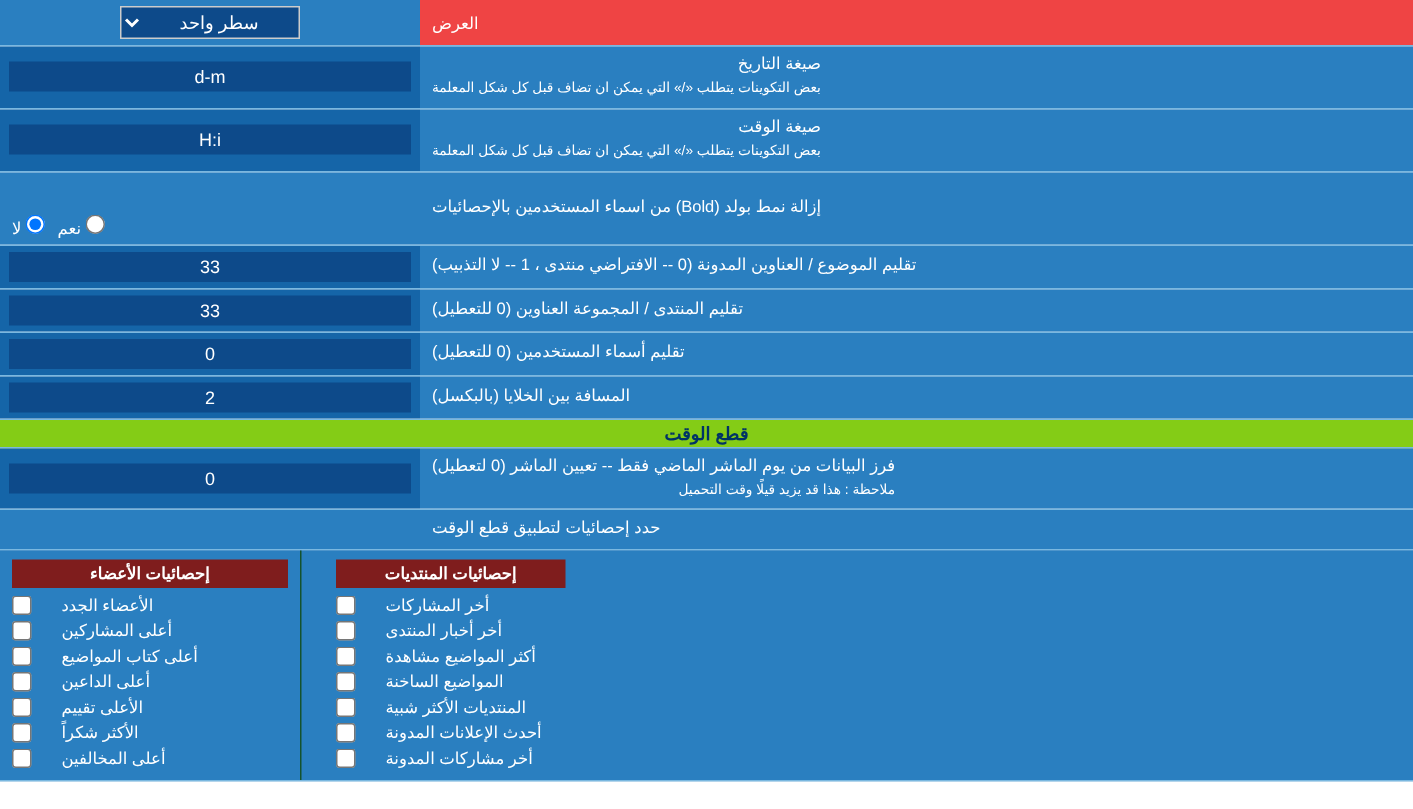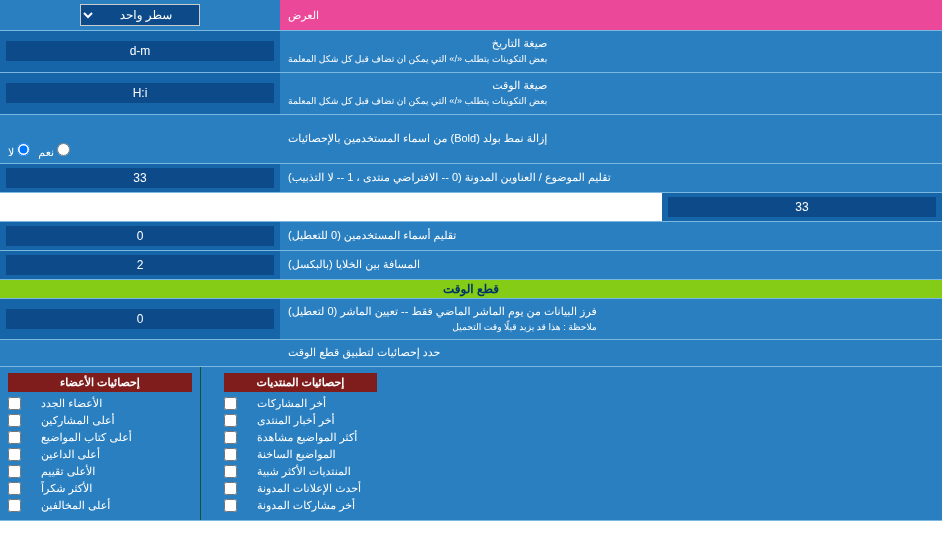--- a/index.html
+++ b/index.html
@@ -77,21 +77,21 @@
       width: 120px;
       text-align: center;
     }
     .top-row {
       display: flex;
       width: 100%;
       border-bottom: 1px solid #7ab8e0;
     }
     .top-label {
       flex: 1;
-      background: #ec4899;
+      background: #ef4444;
       color: #fff;
       padding: 5px 8px;
       text-align: right;
       font-size: 11px;
       display: flex;
       align-items: center;
       justify-content: flex-end;
     }
     .top-dropdown {
       width: 280px;
@@ -172,20 +172,23 @@
 <div class="row">
   <div class="label-cell">
     <span>تقليم الموضوع / العناوين المدونة (0 -- الافتراضي منتدى ، 1 -- لا التذبيب)</span>
   </div>
   <div class="input-cell">
     <input class="input-field" type="text" value="33" style="">
   </div>
 </div>
 
 <div class="row">
+  <div class="label-cell">
+    <span>تقليم المنتدى / المجموعة العناوين (0 للتعطيل)</span>
+  </div>
   <div class="input-cell">
     <input class="input-field" type="text" value="33" style="">
   </div>
 </div>
 
 <div class="row">
   <div class="label-cell">
     <span>تقليم أسماء المستخدمين (0 للتعطيل)</span>
   </div>
   <div class="input-cell">

